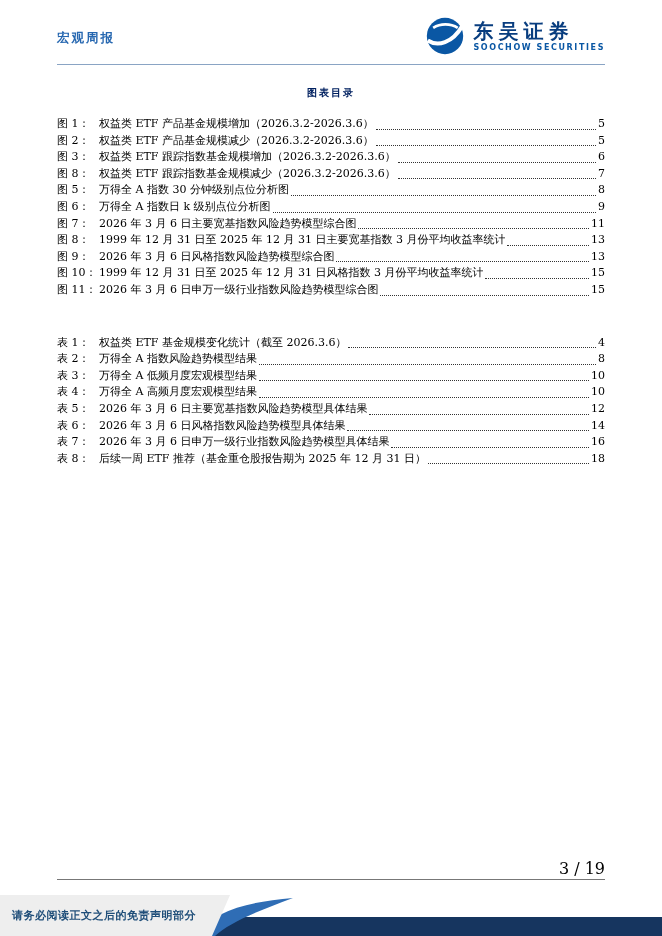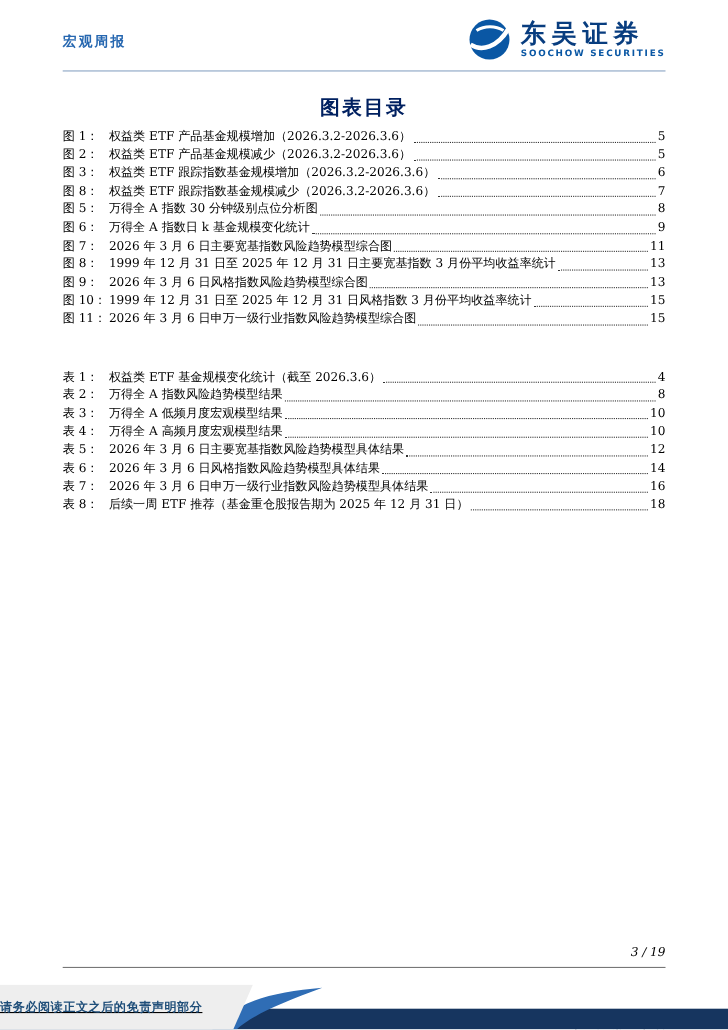--- a/index.html
+++ b/index.html
@@ -10,46 +10,45 @@
   }
   
   .header { position: absolute; top: 16px; left: 57px; right: 57px; height: 46px; }
   .doc-type {
     position: absolute; left: 0; top: 14px;
     font-size: 12.5px; font-weight: bold; color: #2667b0; letter-spacing: 2px;
   }
   .logo { position: absolute; right: 0; top: 0; display: flex; align-items: center; gap: 8px; }
   .logo-mark { width: 40px; height: 40px; }
   .logo-text { display: flex; flex-direction: column; line-height: 1.1; }
-  .brand-cn { font-size: 23px; font-weight: bold; color: #083d7f; letter-spacing: 5px; }
+  .brand-cn { font-size: 20px; font-weight: bold; color: #083d7f; letter-spacing: 5px; }
   .brand-en { font-size: 8px; color: #0a57a4; letter-spacing: 1.6px; font-family: "DejaVu Sans", sans-serif; font-weight: bold; margin-top: 2px; }
   .header-rule { position: absolute; top: 64px; left: 57px; right: 57px; border-top: 1px solid #8aa4c4; }
   
   .toc-title {
     position: absolute; top: 86px; left: 0; width: 100%;
-    text-align: center; font-size: 18px; font-weight: bold; color: #002060; letter-spacing: 2px;
+    text-align: center; font-size: 10px; font-weight: bold; color: #002060; letter-spacing: 2px;
   }
   .toc { position: absolute; top: 116px; left: 57px; right: 57px; }
   .toc-group-tables { margin-top: 36px; }
   .row { display: flex; align-items: baseline; font-size: 11px; line-height: 16.6px; color: #000; }
   .lbl { flex: 0 0 42px; white-space: nowrap; }
   .txt { flex: 0 1 auto; white-space: nowrap; overflow: hidden; }
   .leader { flex: 1 1 8px; border-bottom: 1.5px dotted #333; margin: 0 2px; align-self: flex-end; position: relative; top: -3px; }
   .pg { flex: 0 0 auto; }
   
-  .page-info { position: absolute; right: 57px; top: 859px; font-size: 11px; color: #000; font-style: italic; }
+  .page-info { position: absolute; right: 57px; top: 859px; font-size: 16px; color: #000; }
   .footer-rule { position: absolute; left: 57px; right: 57px; top: 879px; border-top: 1px solid #777; }
   .institute { position: absolute; right: 57px; top: 934px; font-size: 12.5px; font-weight: bold; color: #111; text-align: right; }
   .bottom-band { position: absolute; left: 0; right: 0; bottom: 0; height: 19px; background: #16355f; }
   .swoosh { position: absolute; left: 185px; bottom: 0; width: 110px; height: 40px; }
   .disclaimer-box {
     position: absolute; left: 0; bottom: 0; width: 230px; height: 41px;
-    background: #eeeeee; display: flex; align-items: center; padding-left: 0;
+    background: #eeeeee; display: flex; align-items: center; padding-left: 12px;
     clip-path: polygon(0 0, 100% 0, calc(100% - 18px) 100%, 0 100%);
-    text-decoration: underline;
   }
   .disclaimer-text { font-size: 11px; font-weight: bold; color: #1f4e79; letter-spacing: 0.5px; }
 </style>
 </head>
 <body>
 
 <div class="page">
 
   <div class="header">
     <div class="doc-type">宏观周报</div>
@@ -97,21 +96,21 @@
           <span class="pg">7</span>
         </div>
       <div class="row">
           <span class="lbl">图 5：</span>
           <span class="txt">万得全 A 指数 30 分钟级别点位分析图</span>
           <span class="leader"></span>
           <span class="pg">8</span>
         </div>
       <div class="row">
           <span class="lbl">图 6：</span>
-          <span class="txt">万得全 A 指数日 k 基金规模变化统计</span>
+          <span class="txt">万得全 A 指数日 k 级别点位分析图</span>
           <span class="leader"></span>
           <span class="pg">9</span>
         </div>
       <div class="row">
           <span class="lbl">图 7：</span>
           <span class="txt">2026 年 3 月 6 日主要宽基指数风险趋势模型综合图</span>
           <span class="leader"></span>
           <span class="pg">11</span>
         </div>
       <div class="row">

